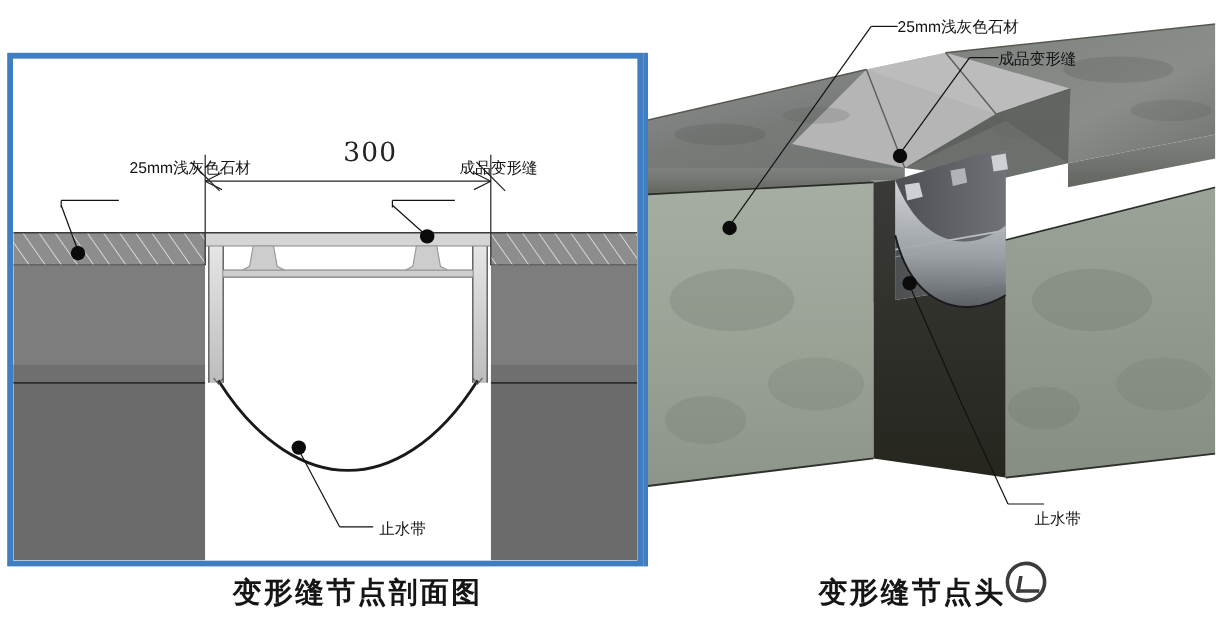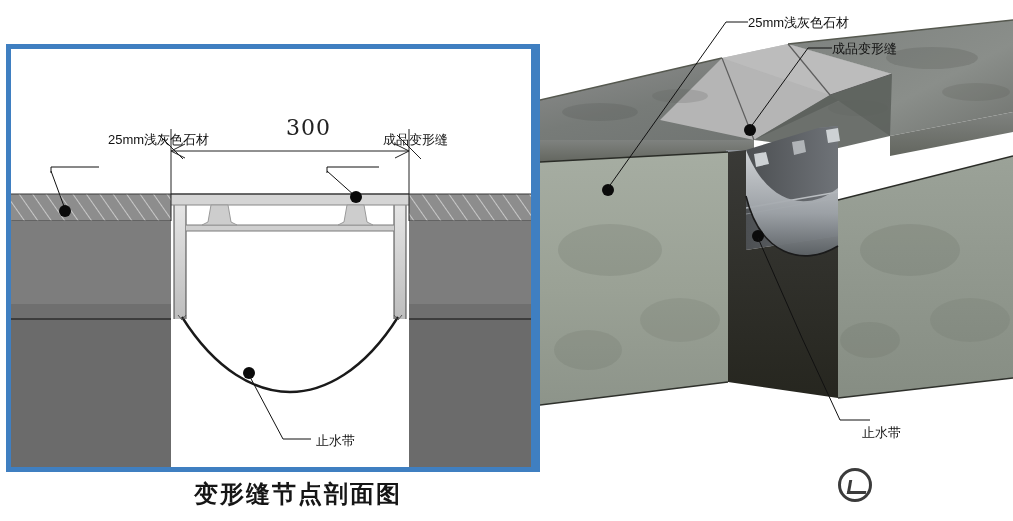--- a/index.html
+++ b/index.html
@@ -256,18 +256,19 @@
       <path d="M210,128 L268,48" stroke="#111" stroke-width="1" fill="none"></path>
       <path d="M268,48 L292,48" stroke="#111" stroke-width="1" fill="none"></path>
     </svg>
 
     <div class="lbl" style="position:absolute;left:208px;top:14px;">25mm浅灰色石材</div>
     <div class="lbl" style="position:absolute;left:292px;top:40px;">成品变形缝</div>
     <div class="lbl" style="position:absolute;left:322px;top:424px;">止水带</div>
   </div>
 
   <div class="caption caption-left">变形缝节点剖面图</div>
+  <div class="caption caption-right">变形缝节点头</div>
 
   <div class="watermark">
     <div class="wm-logo"></div>
   </div>
 
 </div>
 
 </body></html>

